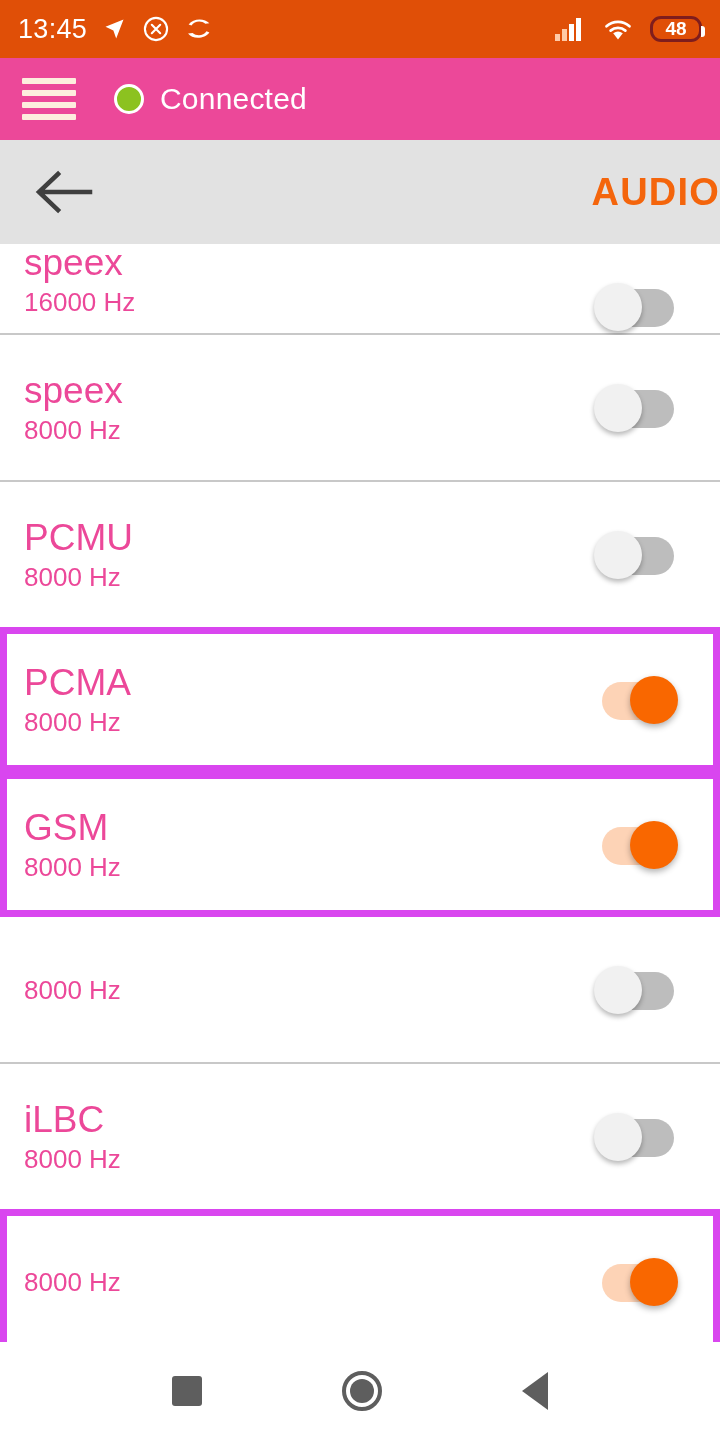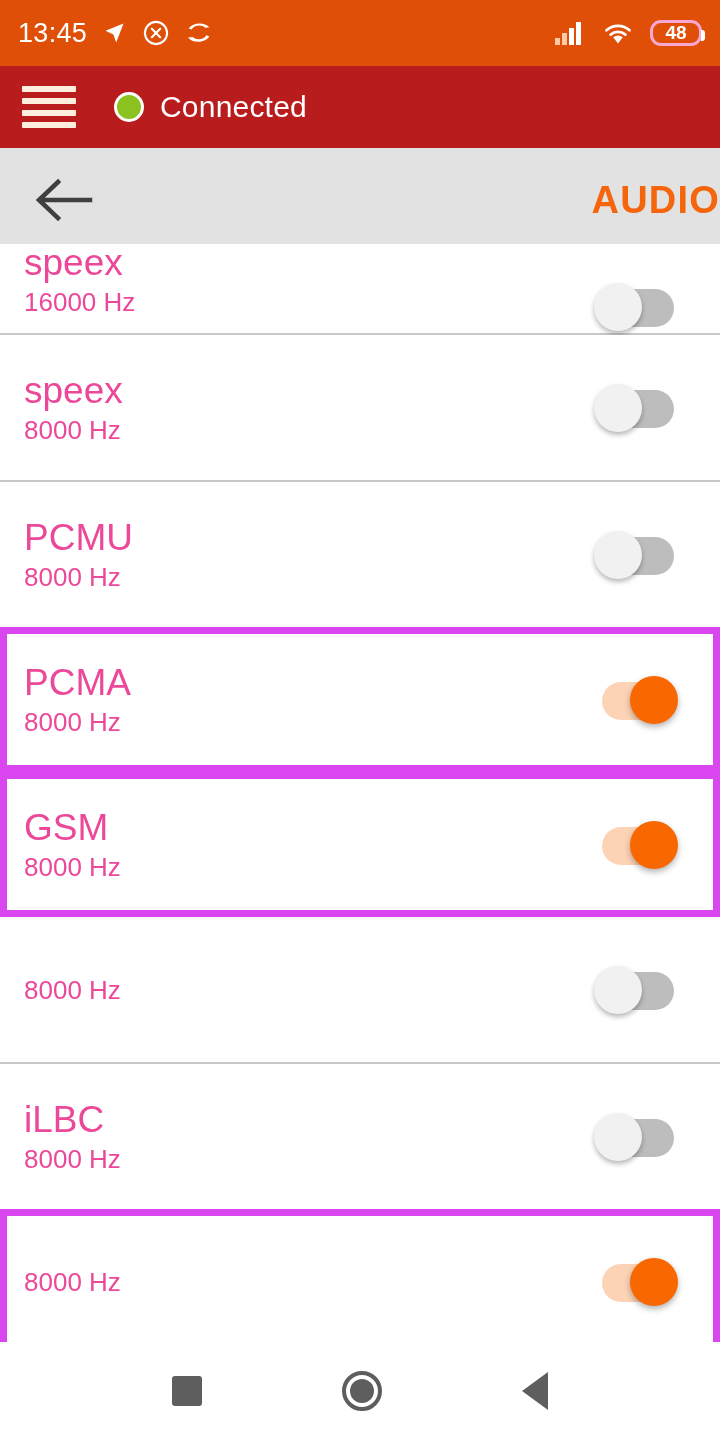--- a/index.html
+++ b/index.html
@@ -6,40 +6,40 @@
   html,body{
     width:720px; height:1440px; overflow:hidden;
     background:#ffffff;
     font-family:"Liberation Sans", sans-serif;
     -webkit-font-smoothing:antialiased;
   }
   .screen{ position:relative; width:720px; height:1440px; background:#fff; }
 
   
   .statusbar{
-    height:66px; background:#e04f07; display:flex; align-items:center;
+    height:58px; background:#e04f07; display:flex; align-items:center;
     padding:0 18px; color:#fff;
   }
   .sb-left{ display:flex; align-items:center; gap:14px; flex:1; }
   .sb-time{ font-size:27px; letter-spacing:.3px; font-weight:400; color:#fff; }
   .sb-right{ display:flex; align-items:center; gap:16px; }
   .icon-svg{ display:block; }
   .battery{
-    border:3px solid #f9a8d4; border-radius:11px; height:26px; min-width:52px;
+    border:3px solid #7f1d1d; border-radius:11px; height:26px; min-width:52px;
     display:flex; align-items:center; justify-content:center;
     font-size:19px; font-weight:700; color:#fff; padding:0 6px; position:relative;
   }
   .battery::after{
     content:""; position:absolute; right:-6px; top:7px; width:4px; height:11px;
     background:#fff; border-radius:0 3px 3px 0;
   }
 
   
   .appbar{
-    height:82px; background:#b91c1c; display:flex; align-items:center;
+    height:82px; background:#ec4899; display:flex; align-items:center;
     padding:0 22px;
   }
   .hamburger{ width:54px; height:42px; display:flex; flex-direction:column;
     justify-content:space-between; cursor:pointer; }
   .hamburger span{ display:block; height:6px; background:#fdeede; border-radius:1px; }
   .conn{ display:flex; align-items:center; gap:16px; margin-left:38px; }
   .conn-dot{
     width:30px; height:30px; border-radius:50%;
     background:#8cc220; border:3px solid #ffffff; box-sizing:border-box;
   }

